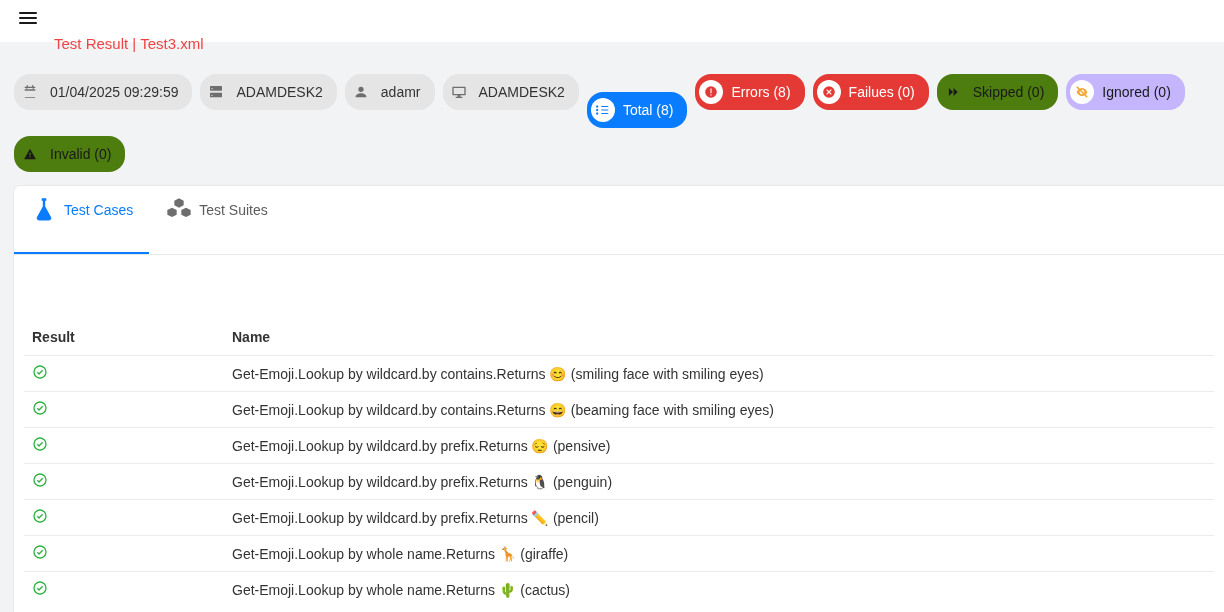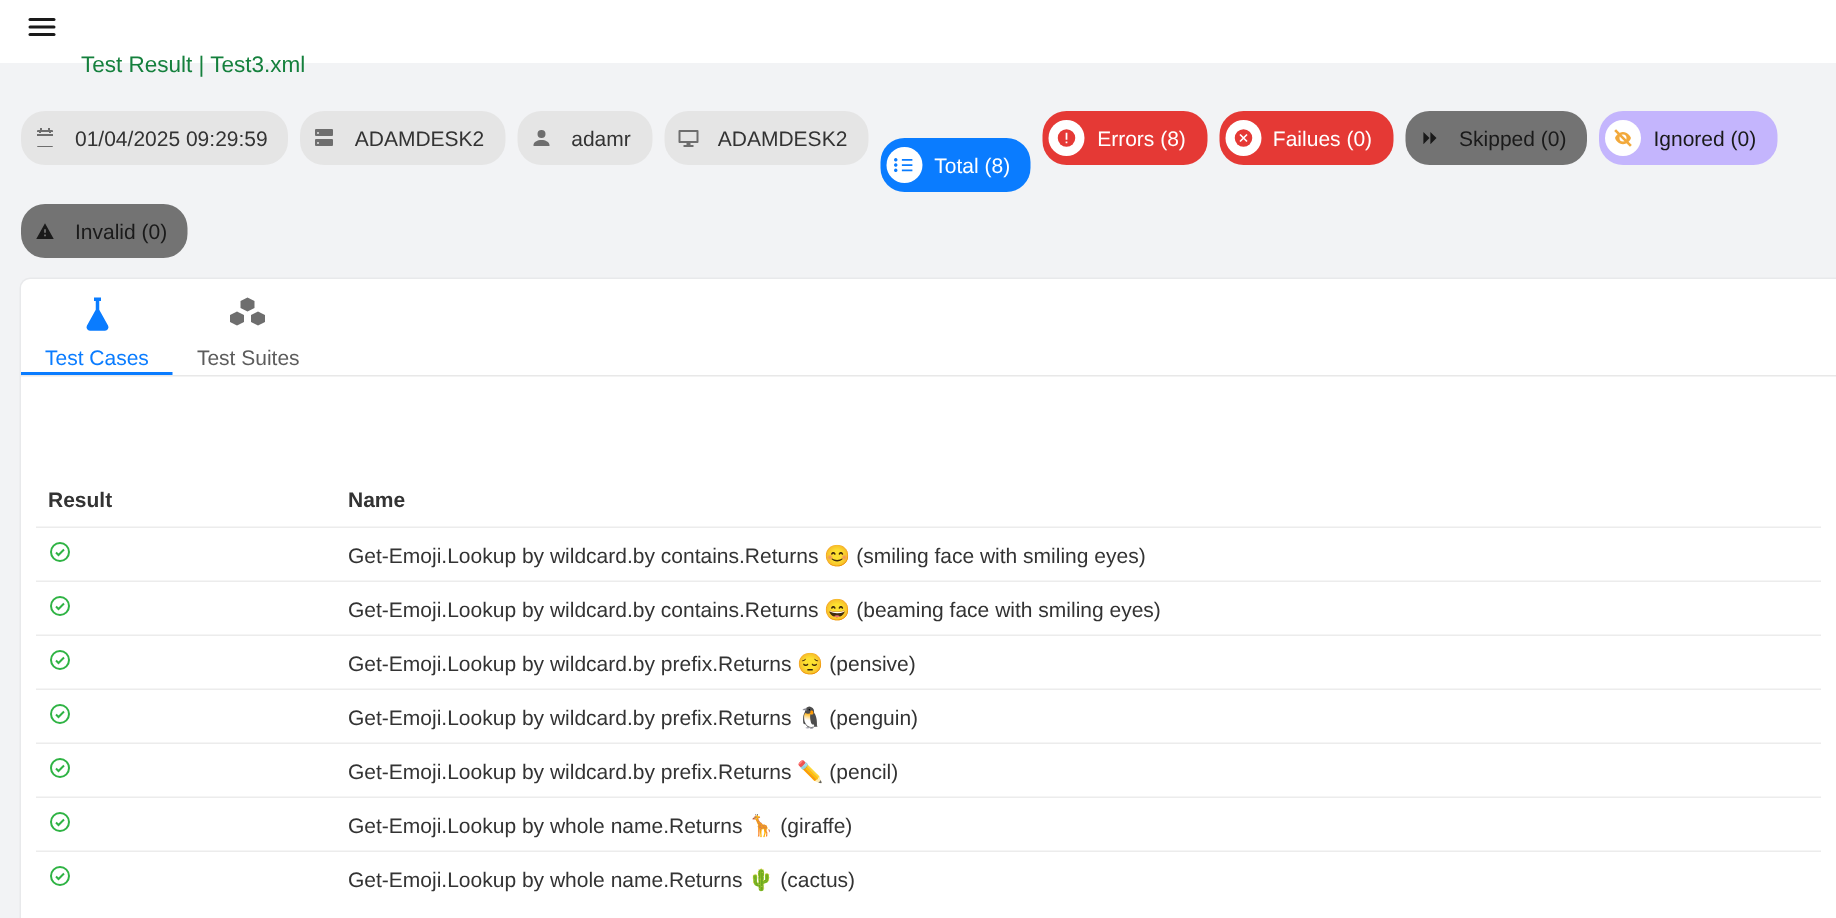--- a/index.html
+++ b/index.html
@@ -1,21 +1,21 @@
 <!DOCTYPE html>
 <html><head>
 <meta charset="utf-8">
 <style>
   * { box-sizing: border-box; margin: 0; padding: 0; }
   body { font-family: "Segoe UI", -apple-system, Arial, sans-serif; font-size: 14px; color: #333; background: #fff; width: 1224px; }
   
   .titlebar { display: flex; align-items: center; height: 42px; padding: 0 16px; background: #fff; }
   .hamburger { width: 24px; height: 24px; cursor: pointer; margin-right: 14px; }
   .hamburger-line { display: block; width: 18px; height: 2px; background: #1a1a1a; margin: 3px 0 3px 3px; border-radius: 1px; }
-  .title-text { font-size: 15px; color: #15803d; margin-top: 45px; }
+  .title-text { font-size: 15px; color: #ef4444; margin-top: 45px; }
   
   .content-bg { background: #f2f3f5; padding: 14px 0 0 14px; }
   
   .chip-row { display: flex; gap: 8px; align-items: center; flex-wrap: wrap; margin-bottom: 14px; padding-right: 14px; }
   .chip {
     display: inline-flex; align-items: center;
     height: 36px; border-radius: 16px;
     padding: 0 14px 0 4px; background: #e5e5e5; color: #333;
     font-size: 14px;
   }
@@ -27,33 +27,33 @@
   .chip.grey .chip-ico svg { fill: #6e6e6e; }
   
   .chip.blue { background: #0a7cff; color: #fff; margin-top: 36px; }
   .chip.blue .chip-ico { background: #fff; }
   .chip.blue .chip-ico svg { fill: #0a7cff; }
   
   .chip.red { background: #e53935; color: #fff; }
   .chip.red .chip-ico { background: #fff; }
   .chip.red .chip-ico svg { fill: #e53935; }
   
-  .chip.orange { background: #737373; color: #1a1a1a; }
+  .chip.orange { background: #4d7c0f; color: #1a1a1a; }
   .chip.orange .chip-ico { }
   .chip.orange .chip-ico svg { fill: #1a1a1a; }
   
   .chip.orange2 { background: #c4b5fd; color: #1a1a1a; }
   .chip.orange2 .chip-ico { background: #fff; }
   .chip.orange2 .chip-ico svg { fill: #f2a93b; }
   
   .tabs-card { background: #fff; border-radius: 6px 0 0 0; margin-left: 0; box-shadow: 0 0 0 1px rgba(0,0,0,0.04); }
   .tabs { display: flex; border-bottom: 1px solid #e8e8e8; }
   .tab {
-    padding: 10px 16px 2px 16px; cursor: pointer; text-align: center;
-    display: flex; flex-direction: column; align-items: center; gap: 6px;
+    padding: 10px 16px 28px 16px; cursor: pointer; text-align: center;
+    display: flex; flex-direction: row; align-items: center; gap: 6px;
     color: #5c5c5c; border-bottom: 2px solid transparent;
   }
   .tab.active { color: #0a7cff; border-bottom-color: #0a7cff; }
   .tab-ico { width: 28px; height: 28px; }
   .tab-ico svg { width: 28px; height: 28px; }
   .tab.active .tab-ico svg { fill: #0a7cff; }
   .tab .tab-ico svg { fill: #6e6e6e; }
   .tab-label { font-size: 14px; }
   
   .table-wrap { padding: 60px 10px 30px 10px; }

